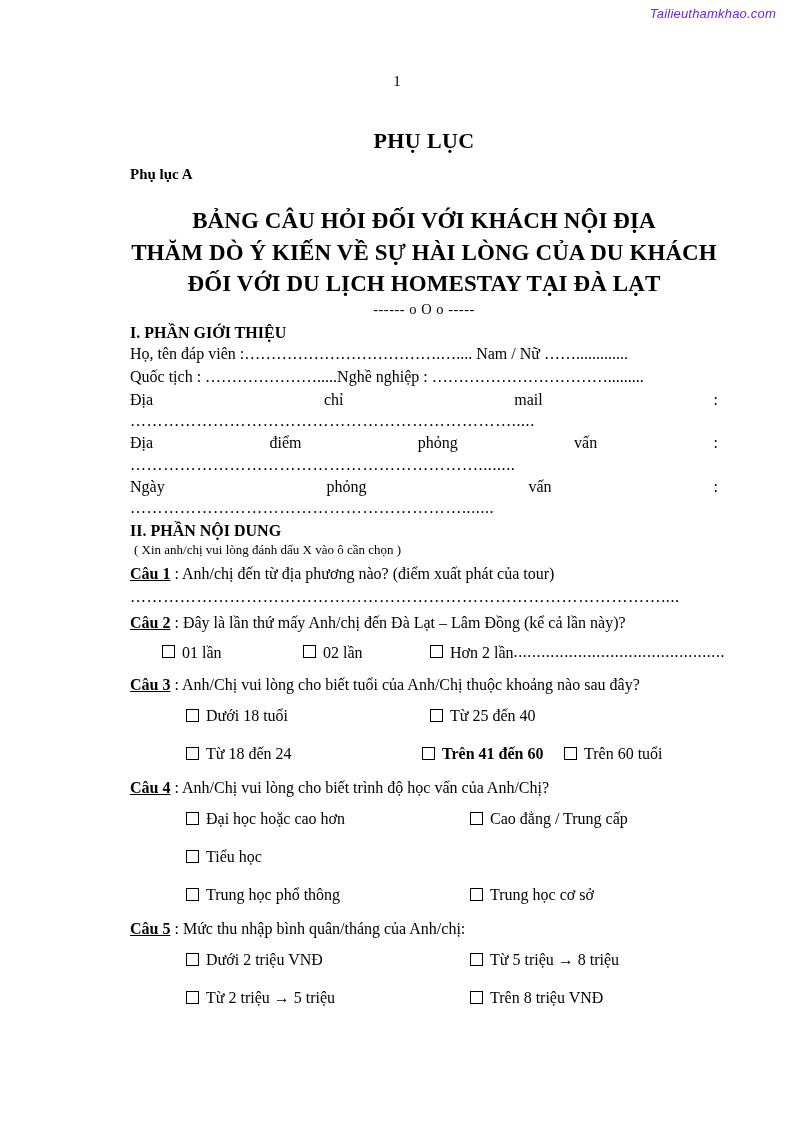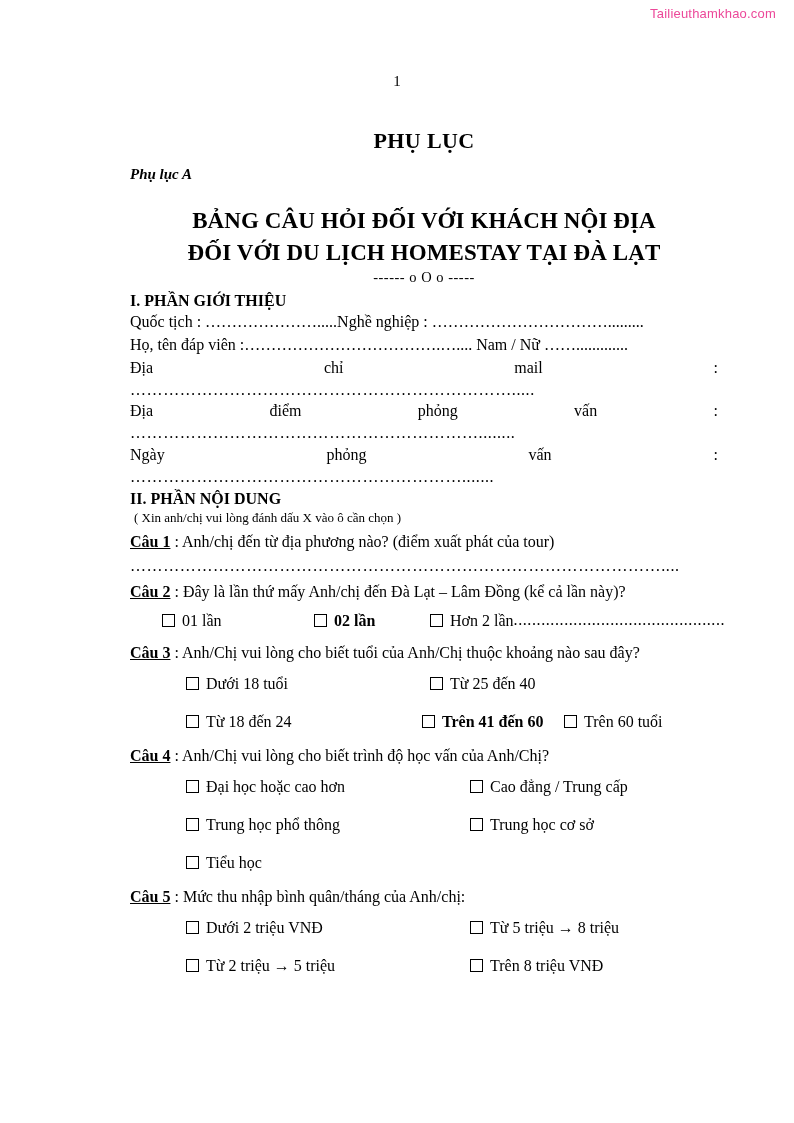--- a/index.html
+++ b/index.html
@@ -17,23 +17,24 @@
     overflow: hidden;
   }
 
   
   .watermark {
     position: absolute;
     top: 6px;
     right: 18px;
     font-family: "Liberation Sans", "DejaVu Sans", sans-serif;
     font-size: 13px;
-    color: #ec4899;
+    color: #6d28d9;
     letter-spacing: 0.2px;
     white-space: nowrap;
+    font-style: italic;
   }
 
   
   .page-number {
     position: absolute;
     top: 74px;
     left: 0;
     width: 794px;
     text-align: center;
     font-size: 15px;
@@ -53,21 +54,20 @@
     text-align: center;
     font-weight: bold;
     font-size: 22px;
     letter-spacing: 0.4px;
     margin: 0 0 12px 0;
   }
   .appendix-label {
     font-weight: bold;
     font-size: 15px;
     margin: 0 0 22px 0;
-    font-style: italic;
   }
   .survey-title {
     text-align: center;
     font-weight: bold;
     font-size: 23px;
     line-height: 1.38;
     letter-spacing: 0.1px;
     margin: 0;
   }
   .survey-title div { white-space: nowrap; }
@@ -171,29 +171,30 @@
   <div class="page-number">1</div>
 
   <div class="content">
 
     <div class="doc-title">PHỤ LỤC</div>
 
     <div class="appendix-label">Phụ lục A</div>
 
     <div class="survey-title">
       <div>BẢNG CÂU HỎI ĐỐI VỚI KHÁCH NỘI ĐỊA</div>
+      <div>THĂM DÒ Ý KIẾN VỀ SỰ HÀI LÒNG CỦA DU KHÁCH</div>
       <div>ĐỐI VỚI DU LỊCH HOMESTAY TẠI ĐÀ LẠT</div>
     </div>
 
     <div class="separator">------ o O o -----</div>
 
     <div class="section-heading">I. PHẦN GIỚI THIỆU</div>
 
+    <div class="intro-line">Họ, tên đáp viên :……………………………….….... Nam / Nữ …….............</div>
     <div class="intro-line">Quốc tịch : ………………….....Nghề nghiệp : …………………………….........</div>
-    <div class="intro-line">Họ, tên đáp viên :……………………………….….... Nam / Nữ …….............</div>
 
     <div class="intro-justify">
       <span>Địa</span>
       <span>chỉ</span>
       <span>mail</span>
       <span>:</span>
     </div>
     <div class="dot-row">…………………………………………………………….....</div>
 
     <div class="intro-justify">
@@ -221,21 +222,21 @@
     </div>
     <div class="q-dots">……………………………………………………………………………………....</div>
 
     <div class="question">
       <span class="q-label">Câu 2</span><span> : Đây là lần thứ mấy Anh/chị đến Đà Lạt – Lâm Đồng (kể cả lần này)?</span>
     </div>
     <div class="option-row tight" style="height:34px;line-height:34px;">
       <span class="opt" style="left:32px;">
         <span class="cbox"></span><span class="opt-text">01 lần</span>
       </span>
-      <span class="opt" style="left:184px;font-weight:bold;">
+      <span class="opt" style="left:173px;">
         <span class="cbox"></span><span class="opt-text">02 lần</span>
       </span>
       <span class="opt" style="left:300px;">
         <span class="cbox"></span><span class="opt-text">Hơn 2 lần</span><span class="trail-dots">..............................................</span>
       </span>
     </div>
 
     <div class="question">
       <span class="q-label">Câu 3</span><span> : Anh/Chị vui lòng cho biết tuổi của Anh/Chị thuộc khoảng nào sau đây?</span>
     </div>
@@ -265,31 +266,31 @@
     <div class="option-row">
       <span class="opt" style="left:56px;">
         <span class="cbox"></span><span class="opt-text">Đại học hoặc cao hơn</span>
       </span>
       <span class="opt" style="left:340px;">
         <span class="cbox"></span><span class="opt-text">Cao đẳng / Trung cấp</span>
       </span>
     </div>
     <div class="option-row">
       <span class="opt" style="left:56px;">
+        <span class="cbox"></span><span class="opt-text">Tiểu học</span>
+      </span>
+    </div>
+    <div class="option-row">
+      <span class="opt" style="left:56px;">
         <span class="cbox"></span><span class="opt-text">Trung học phổ thông</span>
       </span>
       <span class="opt" style="left:340px;">
         <span class="cbox"></span><span class="opt-text">Trung học cơ sở</span>
       </span>
     </div>
-    <div class="option-row">
-      <span class="opt" style="left:56px;">
-        <span class="cbox"></span><span class="opt-text">Tiểu học</span>
-      </span>
-    </div>
 
     <div class="question">
       <span class="q-label">Câu 5</span><span> : Mức thu nhập bình quân/tháng của Anh/chị:</span>
     </div>
     <div class="option-row">
       <span class="opt" style="left:56px;">
         <span class="cbox"></span><span class="opt-text">Dưới 2 triệu VNĐ</span>
       </span>
       <span class="opt" style="left:340px;">
         <span class="cbox"></span><span class="opt-text">Từ 5 triệu → 8 triệu</span>

